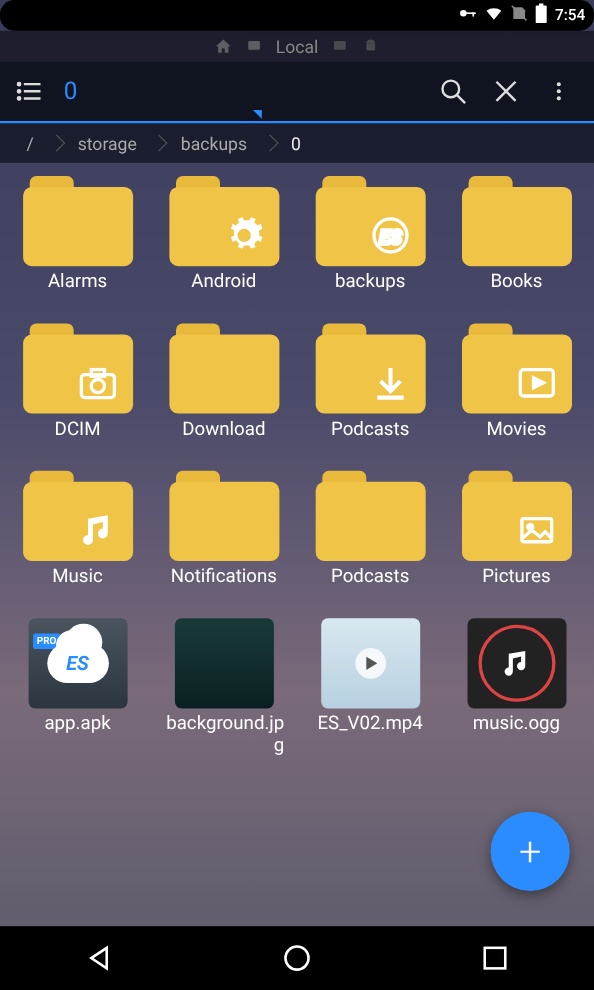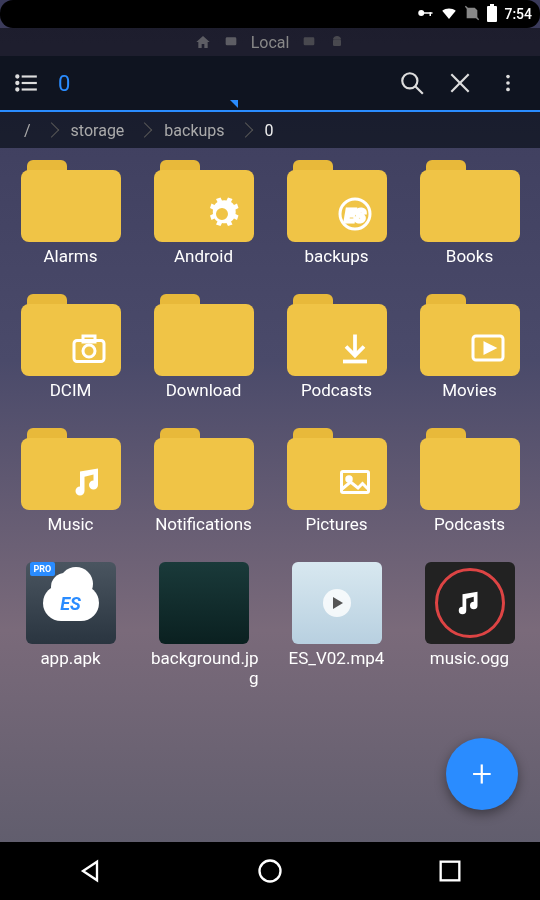--- a/index.html
+++ b/index.html
@@ -91,21 +91,21 @@
 .thumb.apk .cloud {
   width:56px; height:36px; background:#fff; border-radius:20px;
   position:relative;
 }
 .thumb.apk .cloud::before, .thumb.apk .cloud::after {
   content:''; position:absolute; background:#fff; border-radius:50%;
 }
 .thumb.apk .cloud::before { width:28px;height:28px; top:-12px; left:8px; }
 .thumb.apk .cloud::after { width:34px;height:34px; top:-18px; right:6px; }
 .thumb.apk .pro {
-  position:absolute; top:0; left:4px; background:#2a8cff; color:#fff;
+  position:absolute; top:14px; left:4px; background:#2a8cff; color:#fff;
   font-size:9px; padding:2px 4px; font-weight:bold; border-radius:2px;
 }
 .thumb.apk .es {
   position:absolute; color:#2a8cff; font-weight:bold; font-style:italic;
   font-size:18px; z-index:2;
 }
 .thumb.bg {
   background: linear-gradient(#1a3a3a, #0a2020);
 }
 .thumb.vid {
@@ -316,36 +316,36 @@
           </svg>
         </div>
       </div>
       <div class="label">Music</div>
     </div>
     <div class="item">
       <div class="folder"></div>
       <div class="label">Notifications</div>
     </div>
     <div class="item">
+      <div class="folder"></div>
+      <div class="label">Podcasts</div>
+    </div>
+    <div class="item">
       <div class="folder">
         <div class="overlay">
           <svg viewBox="0 0 24 24" fill="none" stroke="#fff" stroke-width="2">
             <rect x="3" y="5" width="18" height="14" rx="1"></rect>
             <circle cx="8" cy="10" r="1.5" fill="#fff"></circle>
             <polyline points="3 17 9 12 14 16 17 13 21 17"></polyline>
           </svg>
         </div>
       </div>
       <div class="label">Pictures</div>
     </div>
     <div class="item">
-      <div class="folder"></div>
-      <div class="label">Podcasts</div>
-    </div>
-    <div class="item">
       <div class="thumb apk">
         <div class="pro">PRO</div>
         <div class="cloud"></div>
         <div class="es">ES</div>
       </div>
       <div class="label">app.apk</div>
     </div>
     <div class="item">
       <div class="thumb bg"></div>
       <div class="label">background.jpg</div>

